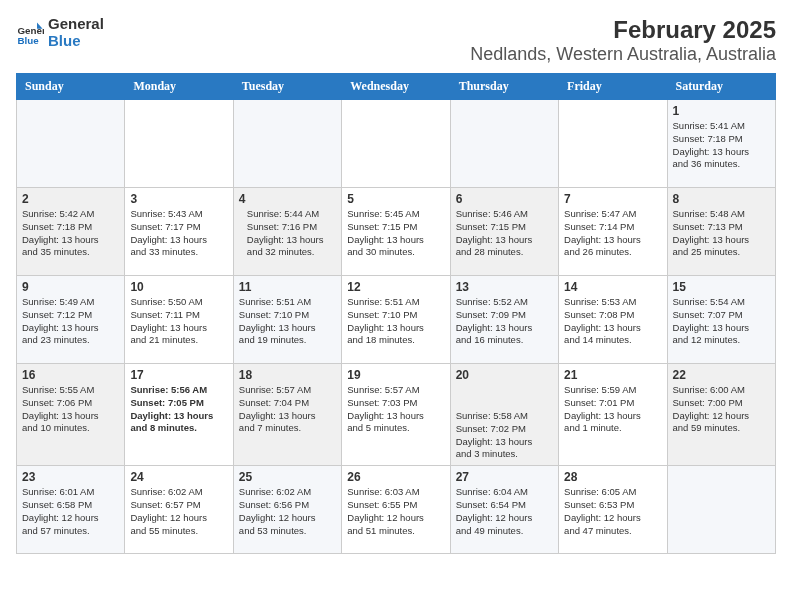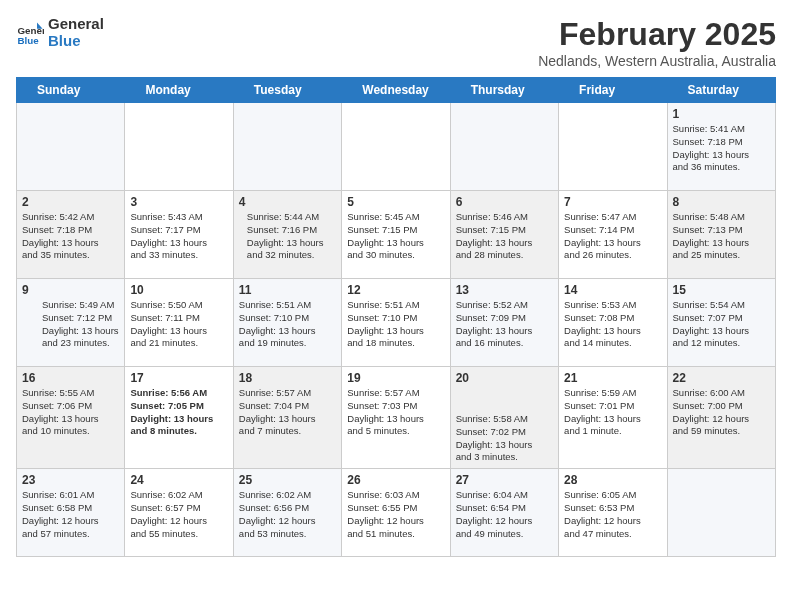--- a/index.html
+++ b/index.html
@@ -22,42 +22,43 @@
       gap: 4px;
     }
     .logo-icon {
       width: 28px;
       height: 28px;
     }
     .title-area {
       text-align: right;
     }
     .month-title {
-      font-size: 32px;
+      font-size: 24px;
       font-weight: bold;
       color: #333;
       text-align: right;
     }
     .location {
-      font-size: 14px;
+      font-size: 18px;
       color: #555;
     }
     table {
       width: 100%;
       border-collapse: collapse;
       table-layout: fixed;
     }
     th {
       background-color: #2979c2;
       color: #fff;
       font-size: 12px;
       font-weight: bold;
-      padding: 5px 20px;
+      padding: 5px 8px;
       text-align: left;
       border: 1px solid #2979c2;
+      font-family: Liberation Serif, serif;
     }
     td {
       border: 1px solid #ccc;
       vertical-align: top;
       padding: 4px 5px;
       min-height: 80px;
       height: 88px;
       font-size: 10px;
       color: #333;
       background: #fff;
@@ -187,21 +188,21 @@
           <span class="day-num">8</span>
           <div class="day-info" style="white-space: pre-line;">Sunrise: 5:48 AM
 Sunset: 7:13 PM
 Daylight: 13 hours
 and 25 minutes.</div>
         </td>
       </tr>
       <tr>
         <td class="col-sun">
           <span class="day-num">9</span>
-          <div class="day-info" style="white-space: pre-line; margin-left: 20px;">Sunrise: 5:49 AM
+          <div class="day-info" style="white-space: pre-line;">Sunrise: 5:49 AM
 Sunset: 7:12 PM
 Daylight: 13 hours
 and 23 minutes.</div>
         </td>
         <td class="col-mon">
           <span class="day-num">10</span>
           <div class="day-info" style="white-space: pre-line;">Sunrise: 5:50 AM
 Sunset: 7:11 PM
 Daylight: 13 hours
 and 21 minutes.</div>

